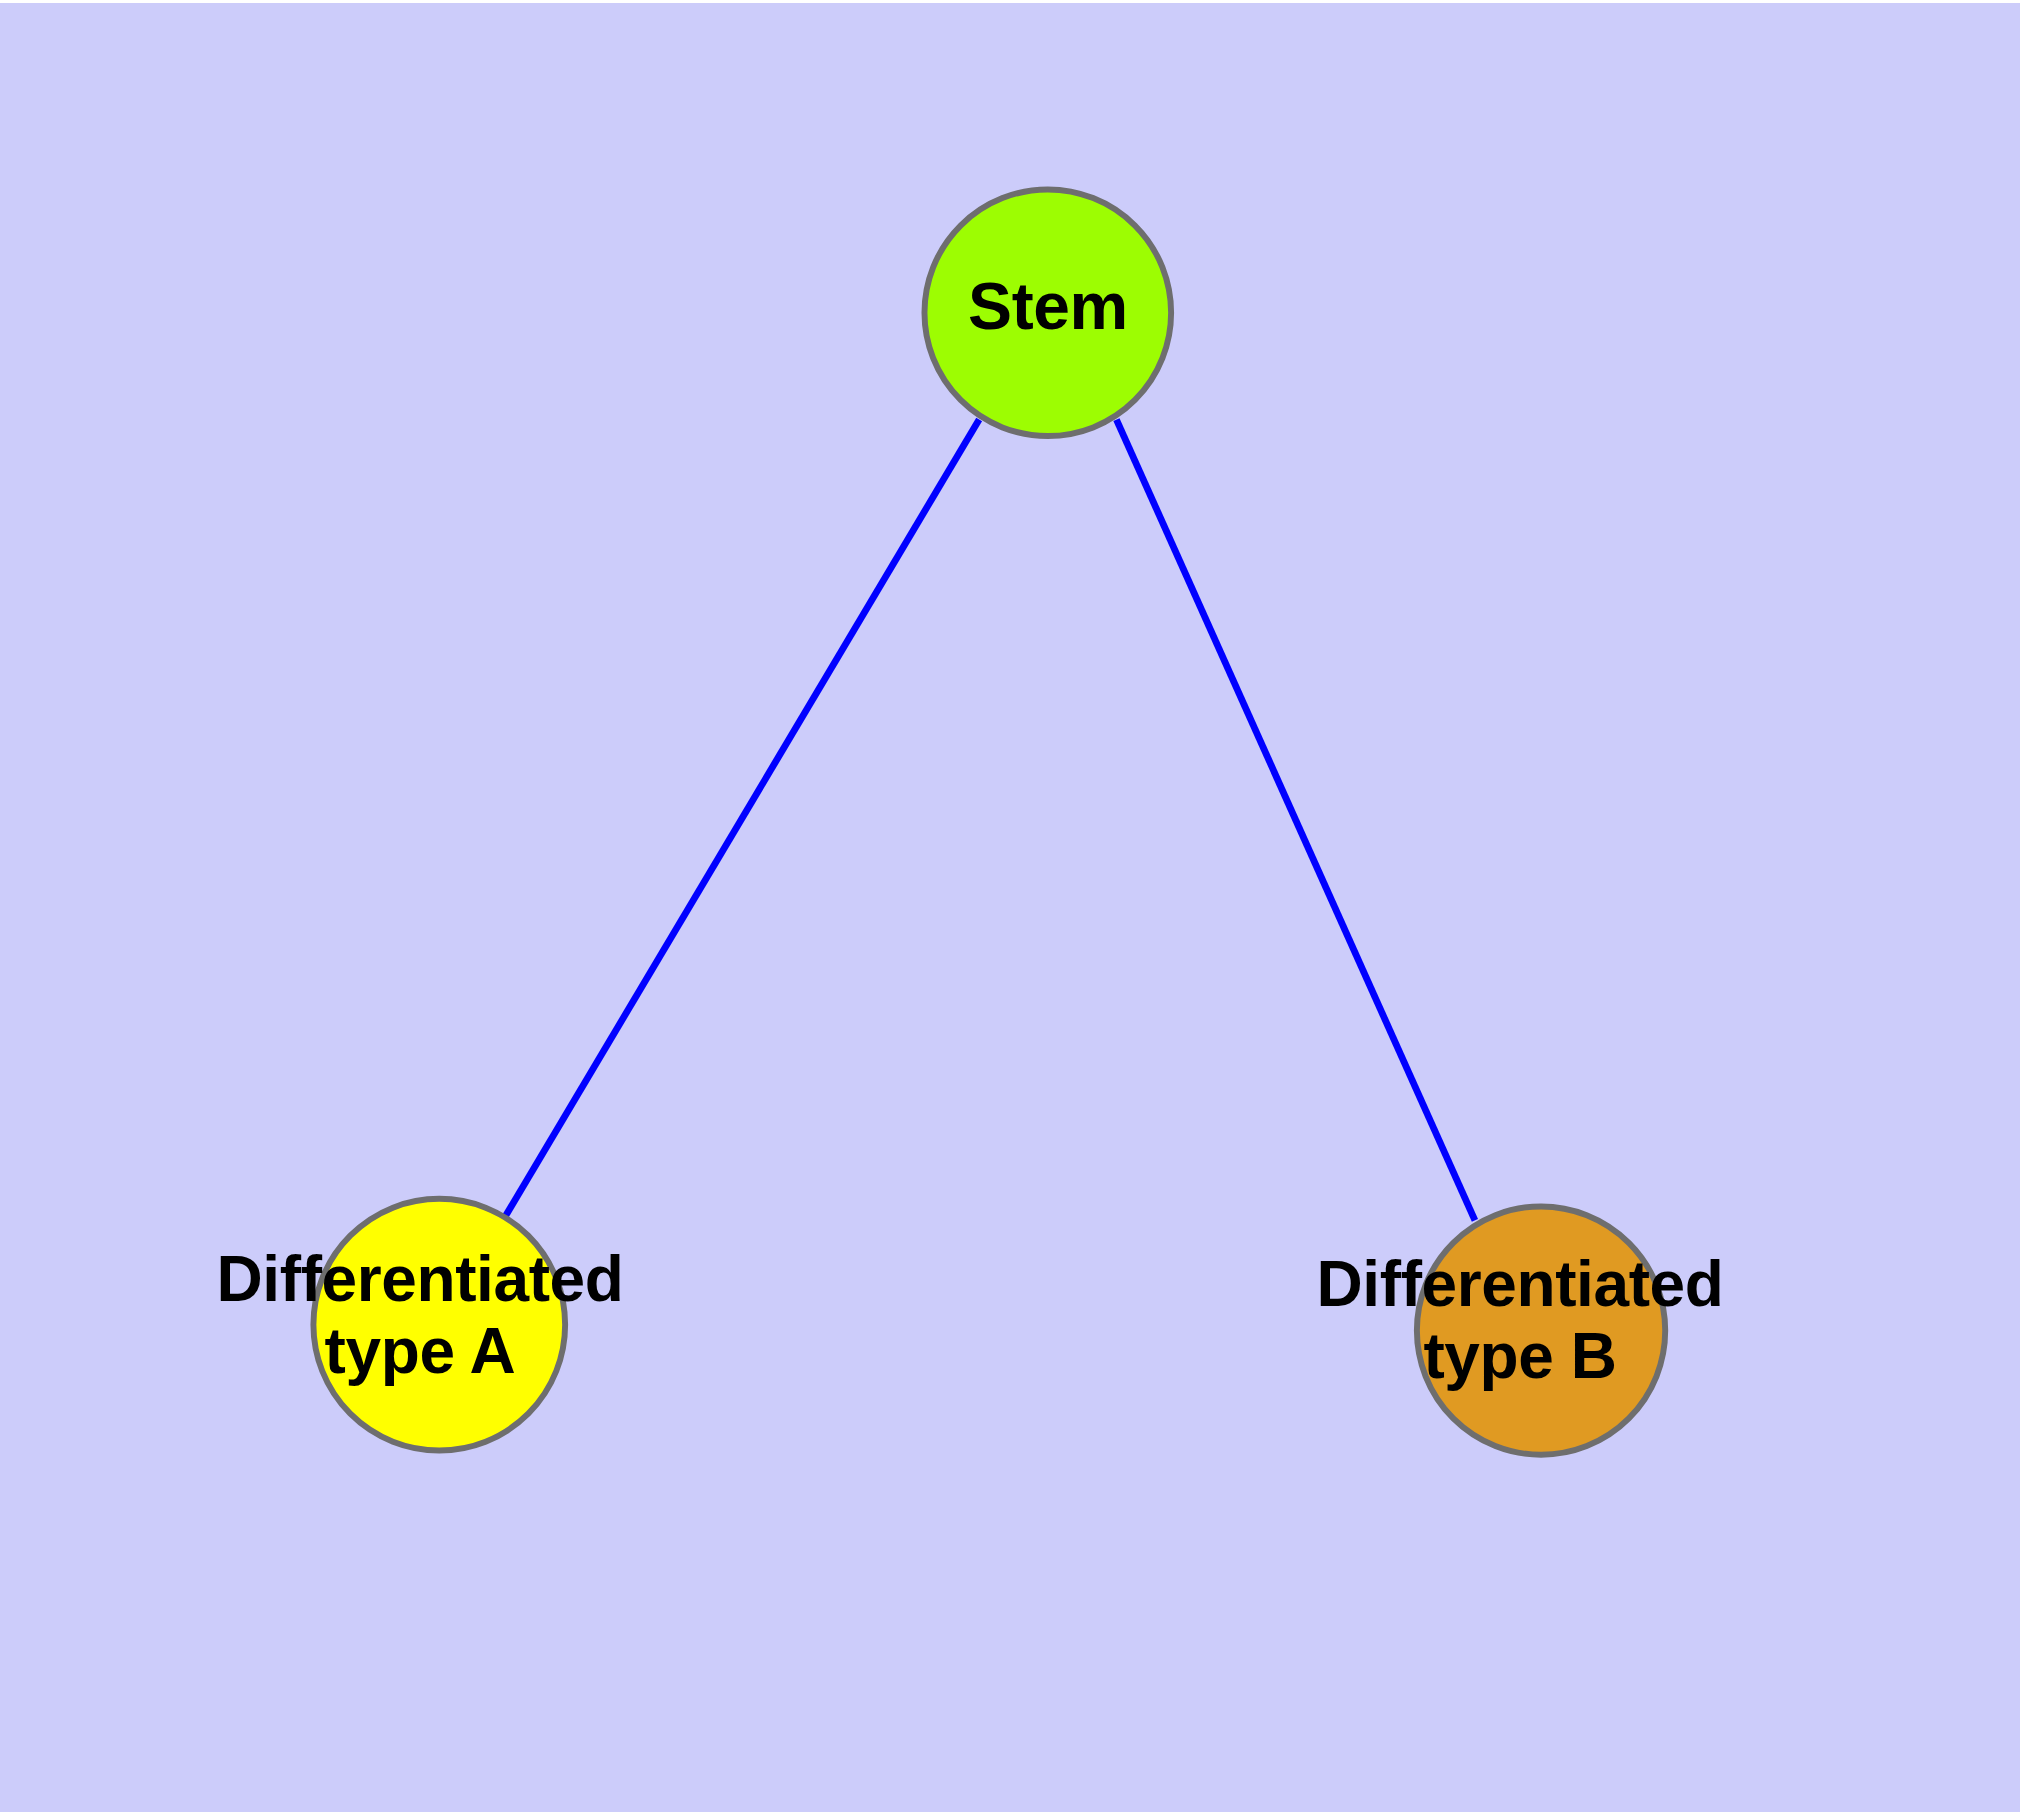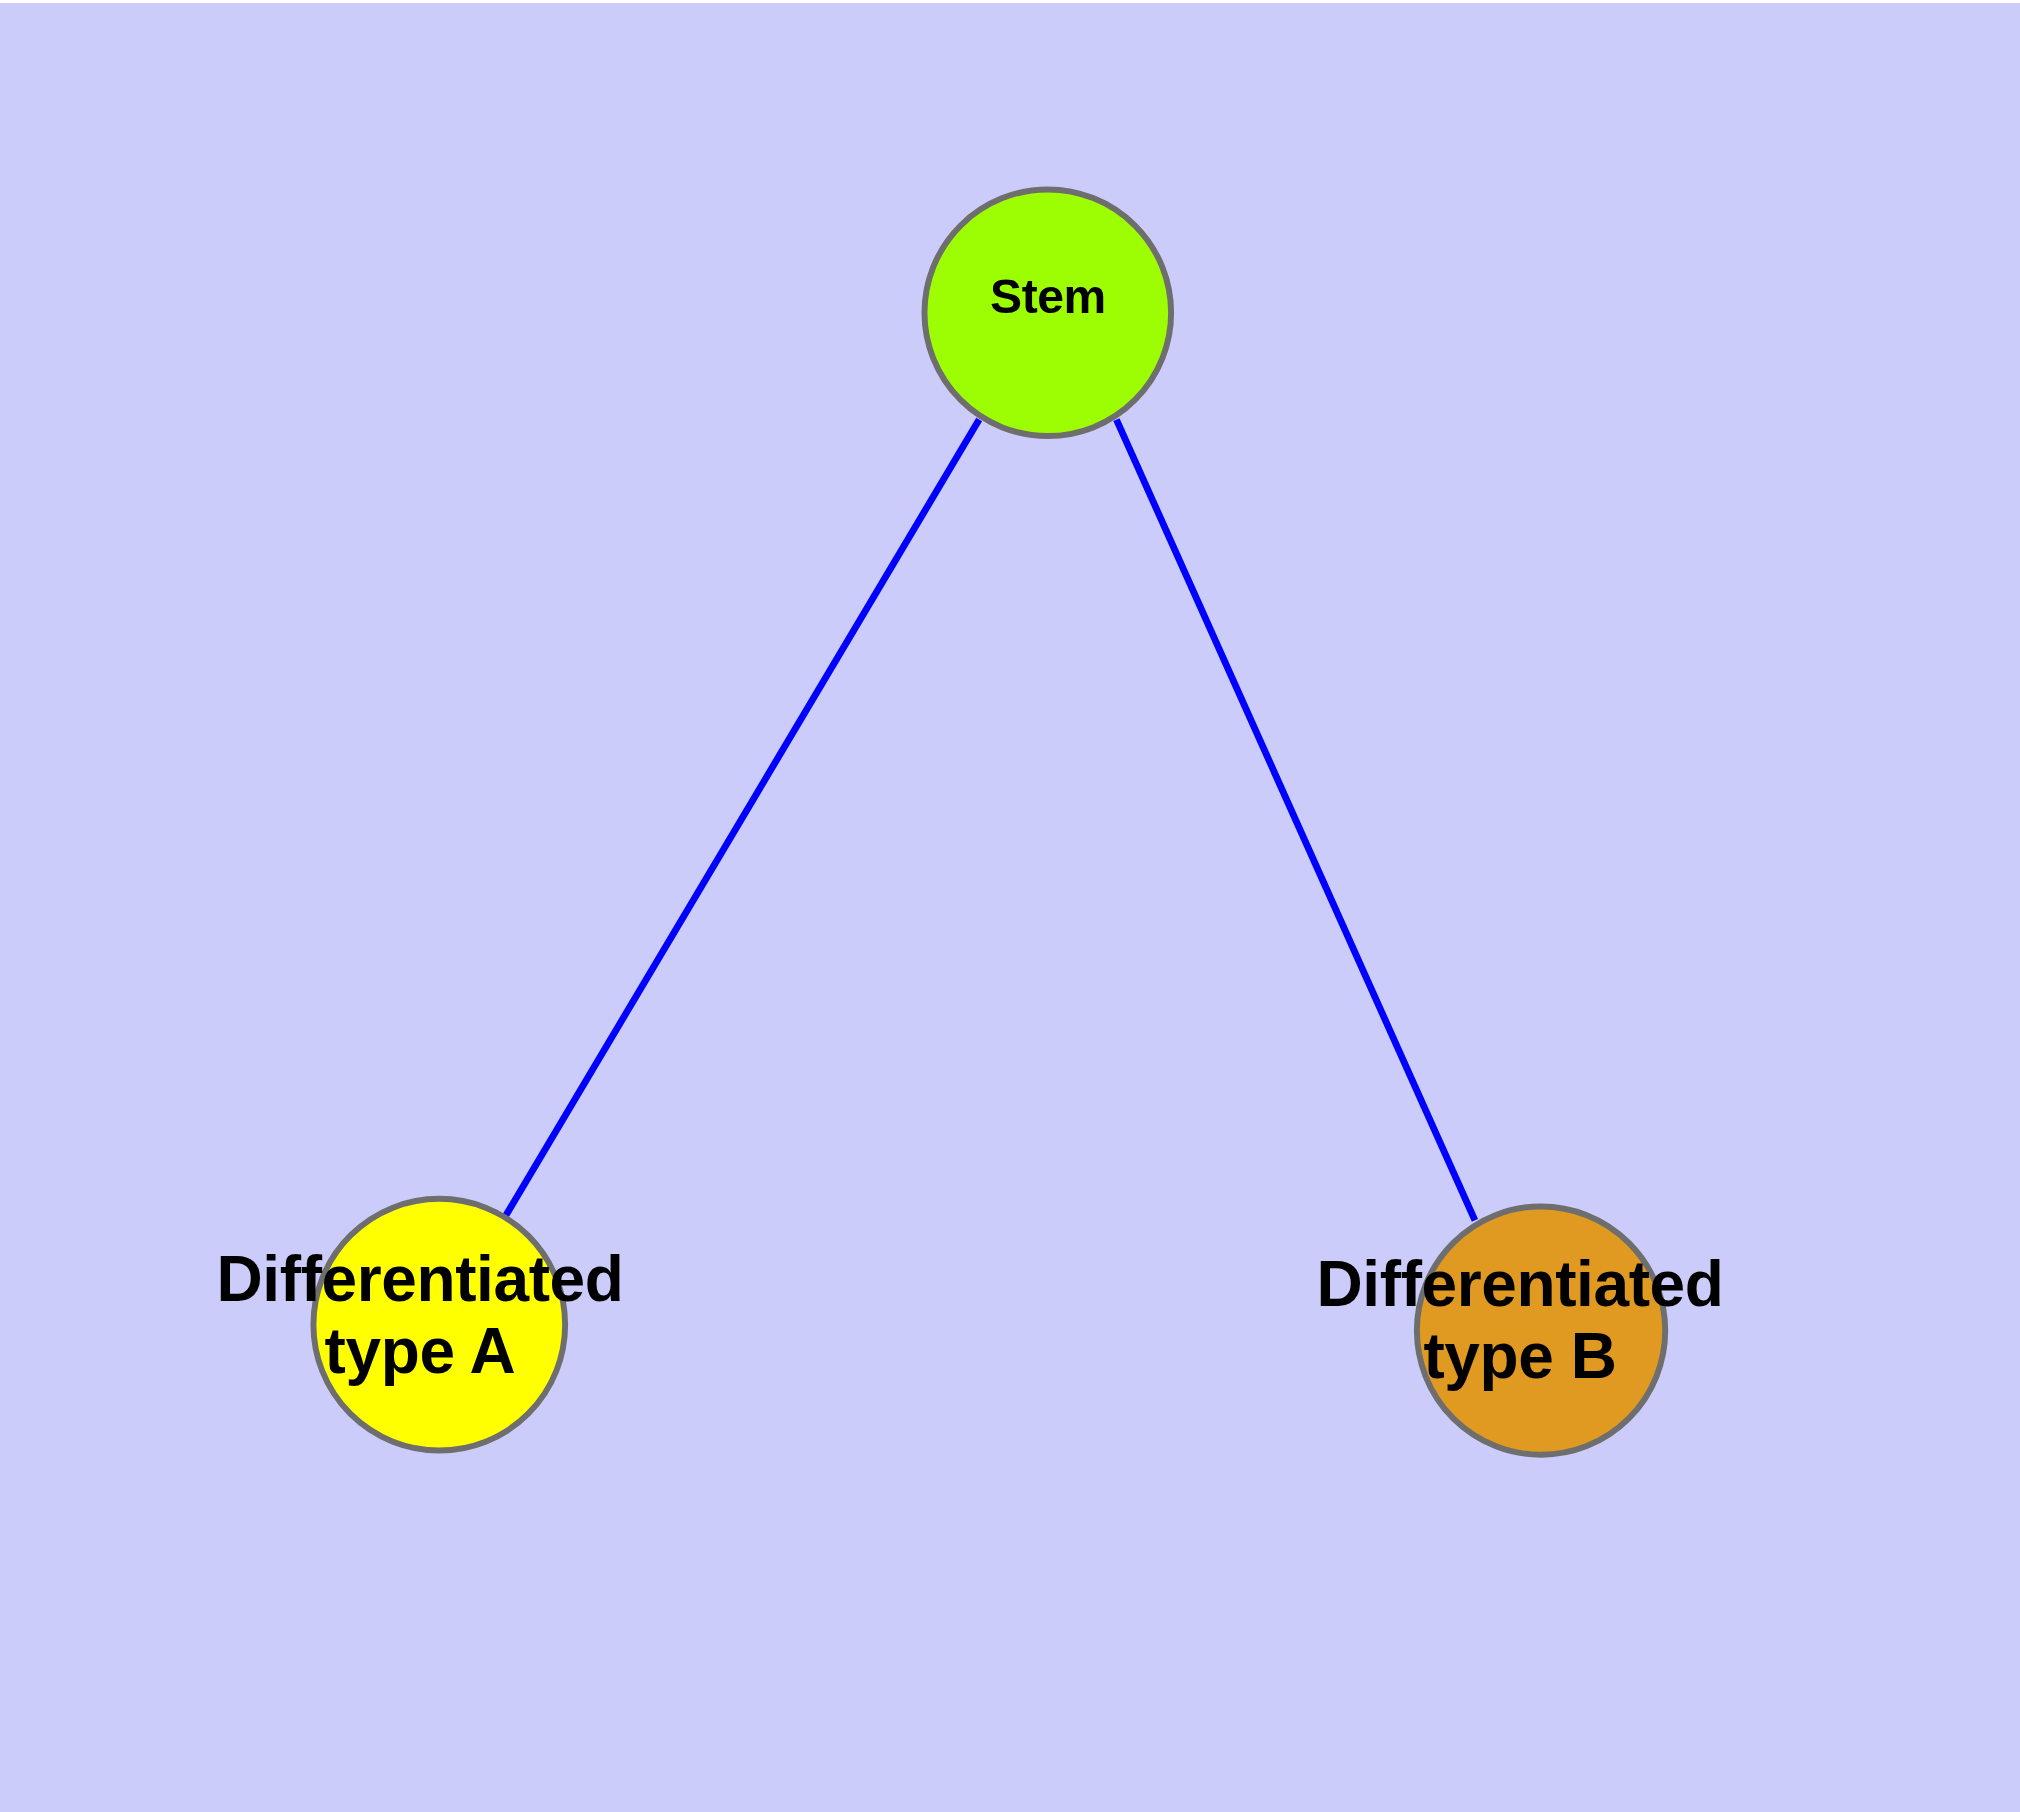--- a/index.html
+++ b/index.html
@@ -33,21 +33,21 @@
     position: absolute;
     color: #000000;
     font-weight: bold;
     text-align: center;
     white-space: pre;
     line-height: 1.12;
     letter-spacing: -0.4px;
     pointer-events: none;
   }
   .label-stem {
-    font-size: 48px;
+    font-size: 66px;
     left: 709px;
     top: 270px;
     width: 678px;
   }
   .label-a {
     font-size: 64px;
     left: 81px;
     top: 1244px;
     width: 678px;
   }

